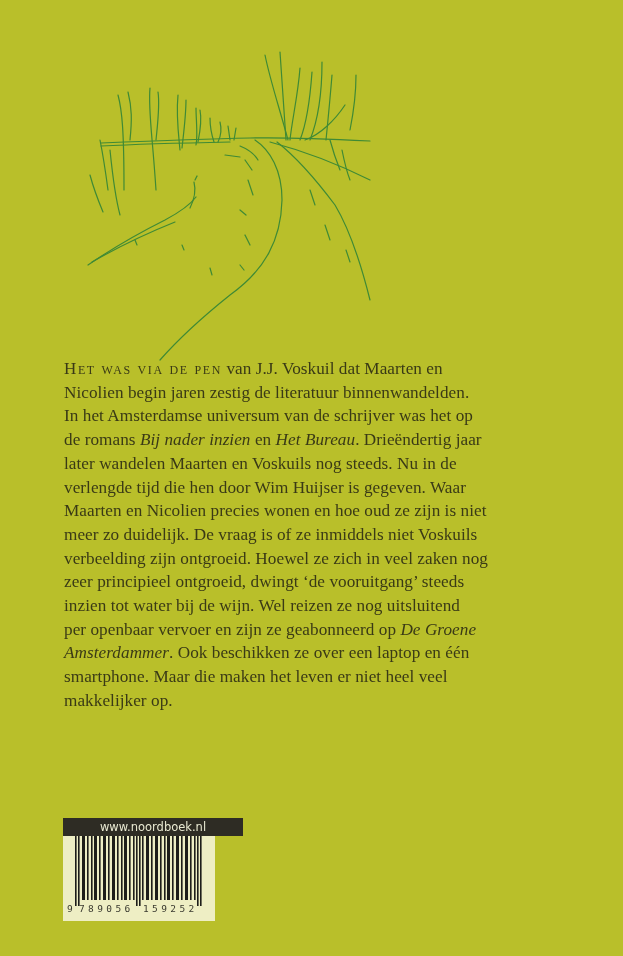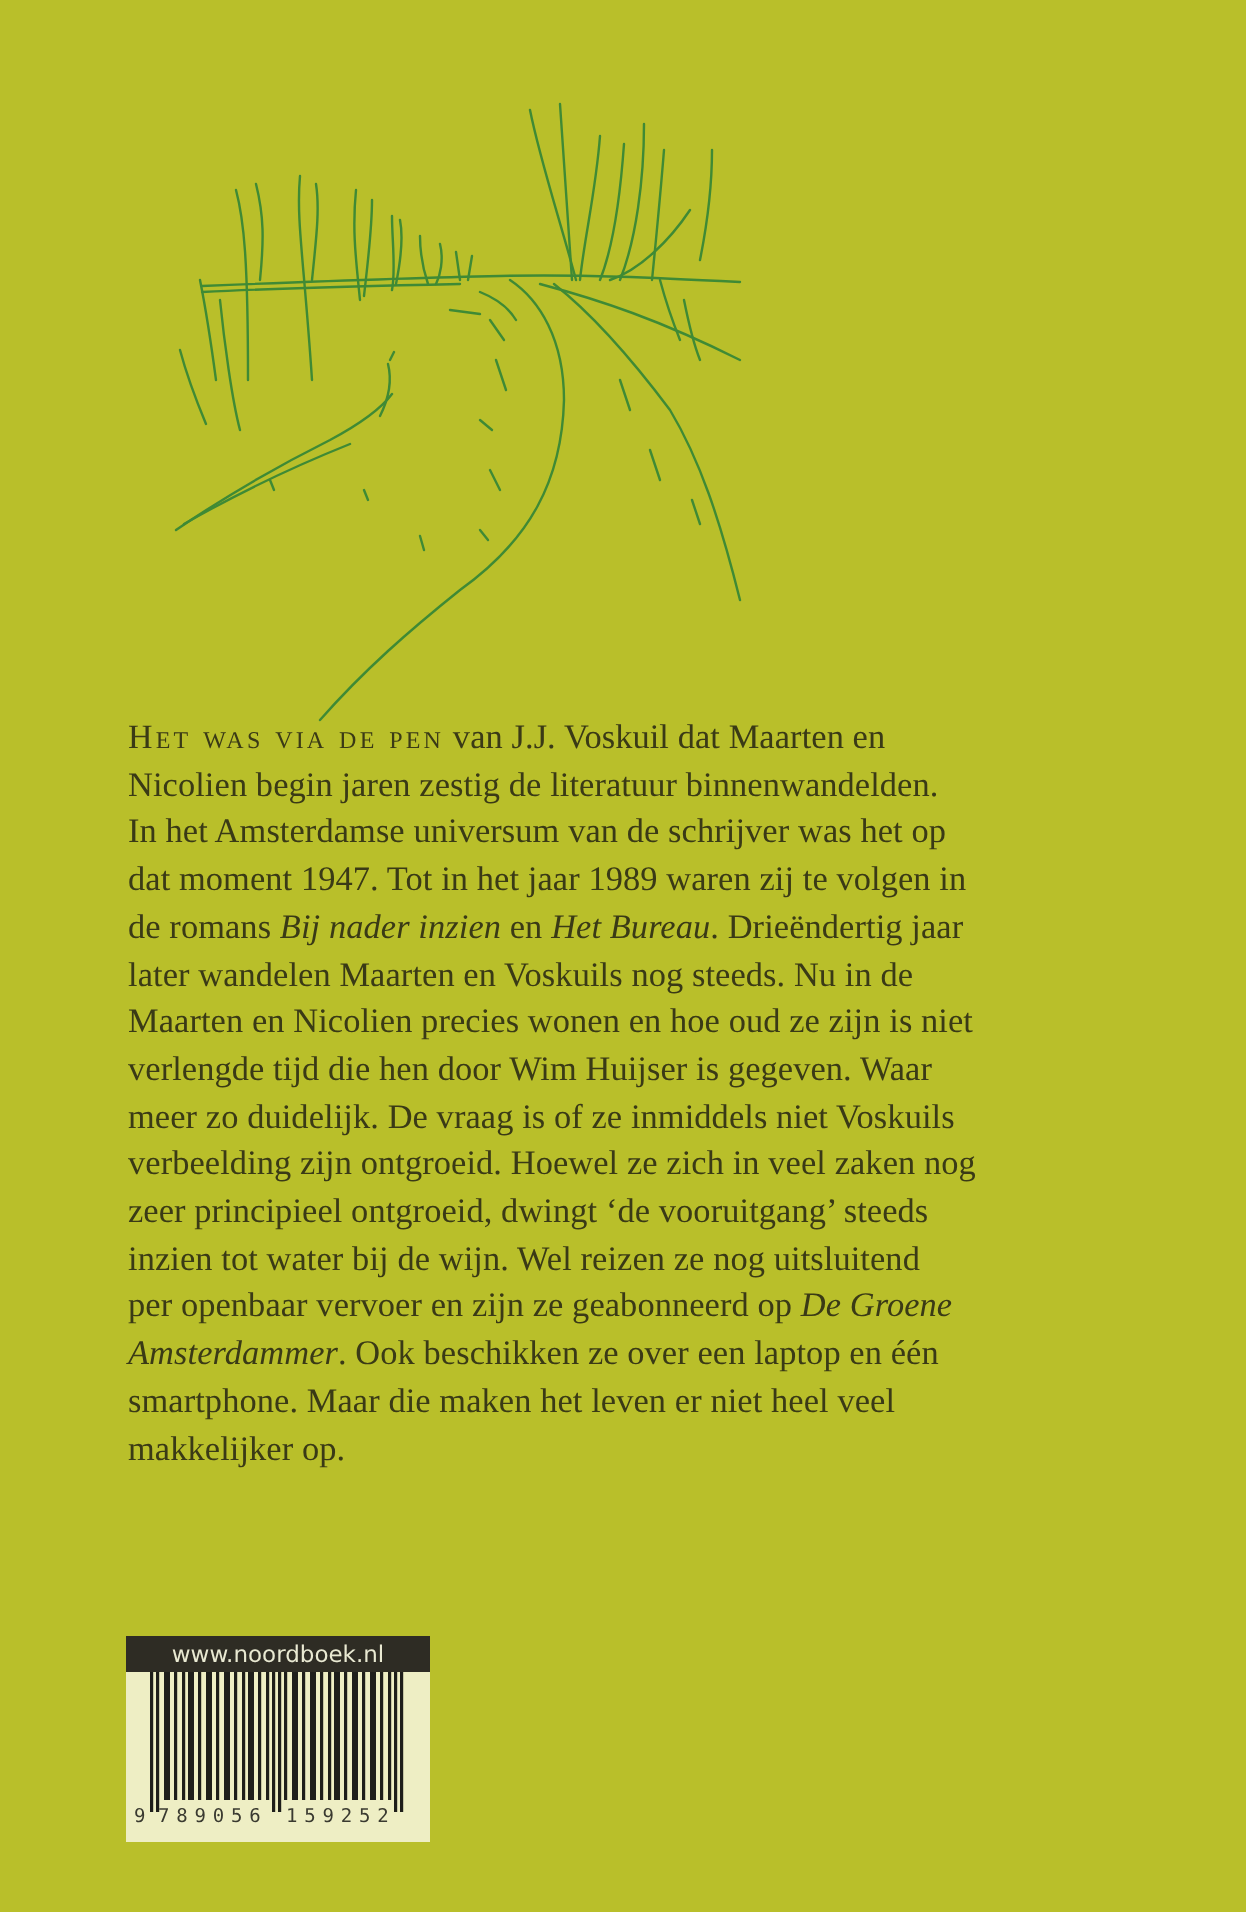--- a/index.html
+++ b/index.html
@@ -17,21 +17,21 @@
       letter-spacing: 0.05px;
     }
     .blurb .line { display: block; white-space: nowrap; font-family: Liberation Serif, serif; }
     .smallcaps { font-variant: small-caps; letter-spacing: 1.6px; font-size: 17px; }
     .it { font-style: italic; }
     .barcode {
       position: absolute; left: 63px; top: 818px; width: 152px; height: 103px;
       background: #eeeec4;
     }
     .barcode .url {
-      position: absolute; left: 0; top: 0; width: 152px; height: 18px;
+      position: absolute; left: 0; top: 0; width: 180px; height: 18px;
       background: #2e2c24; color: #e9e9d2;
       font-family: "DejaVu Sans", "Liberation Sans", sans-serif;
       font-size: 11.5px; line-height: 18px; text-align: center;
     }
     .barcode .bars { position: absolute; left: 0; top: 18px; width: 152px; height: 76px; }
     .barcode .digits {
       position: absolute; left: 4px; top: 84px; width: 146px; height: 14px;
       font-family: "DejaVu Sans Mono", "Liberation Mono", monospace;
       font-size: 9.5px; color: #3a3a30; line-height: 14px;
     }
@@ -93,25 +93,24 @@
   <path d="M135 240 L137 245"></path>
   <path d="M310 190 L315 205"></path>
   <path d="M325 225 L330 240"></path>
   <path d="M346 250 L350 262"></path>
 </svg>
 
 <div class="blurb">
   <span class="line"><span class="smallcaps">Het was via de pen</span><span> van J.J. Voskuil dat Maarten en</span></span>
   <span class="line">Nicolien begin jaren zestig de literatuur binnenwandelden.</span>
   <span class="line">In het Amsterdamse universum van de schrijver was het op</span>
-  <span class="line">dat moment 1947. Tot in het jaar 1989 waren zij te volgen in</span>
   <span class="line"><span>de romans </span><span class="it">Bij nader inzien</span><span> en </span><span class="it">Het Bureau</span><span>. Drieëndertig jaar</span></span>
   <span class="line">later wandelen Maarten en Voskuils nog steeds. Nu in de</span>
+  <span class="line">verlengde tijd die hen door Wim Huijser is gegeven. Waar</span>
   <span class="line">Maarten en Nicolien precies wonen en hoe oud ze zijn is niet</span>
-  <span class="line">verlengde tijd die hen door Wim Huijser is gegeven. Waar</span>
   <span class="line">meer zo duidelijk. De vraag is of ze inmiddels niet Voskuils</span>
   <span class="line">verbeelding zijn ontgroeid. Hoewel ze zich in veel zaken nog</span>
   <span class="line">zeer principieel ontgroeid, dwingt ‘de vooruitgang’ steeds</span>
   <span class="line">inzien tot water bij de wijn. Wel reizen ze nog uitsluitend</span>
   <span class="line"><span>per openbaar vervoer en zijn ze geabonneerd op </span><span class="it">De Groene</span></span>
   <span class="line"><span class="it">Amsterdammer</span><span>. Ook beschikken ze over een laptop en één</span></span>
   <span class="line">smartphone. Maar die maken het leven er niet heel veel</span>
   <span class="line">makkelijker op.</span>
 </div>
 

